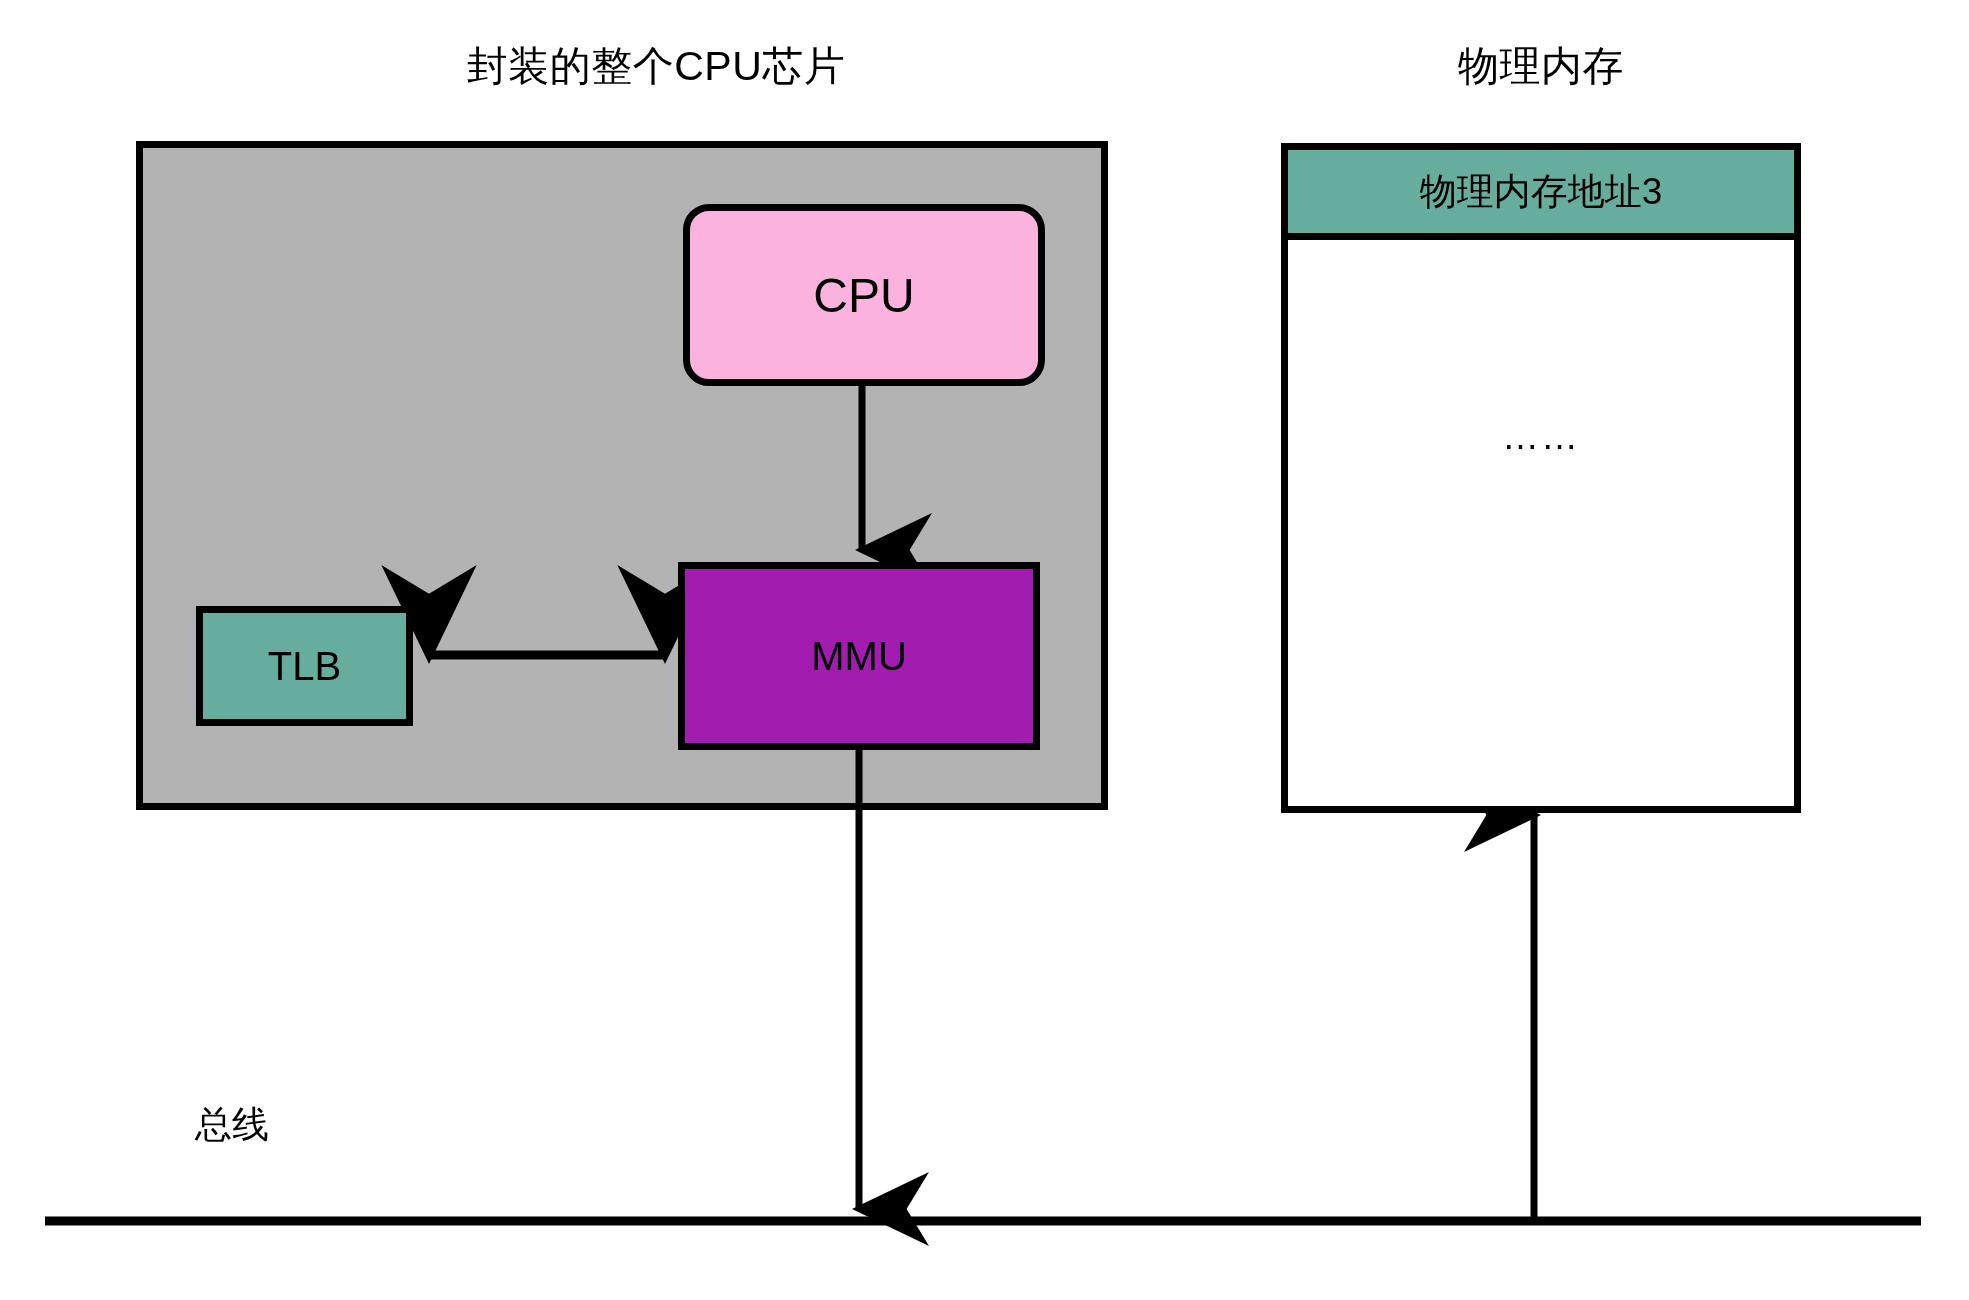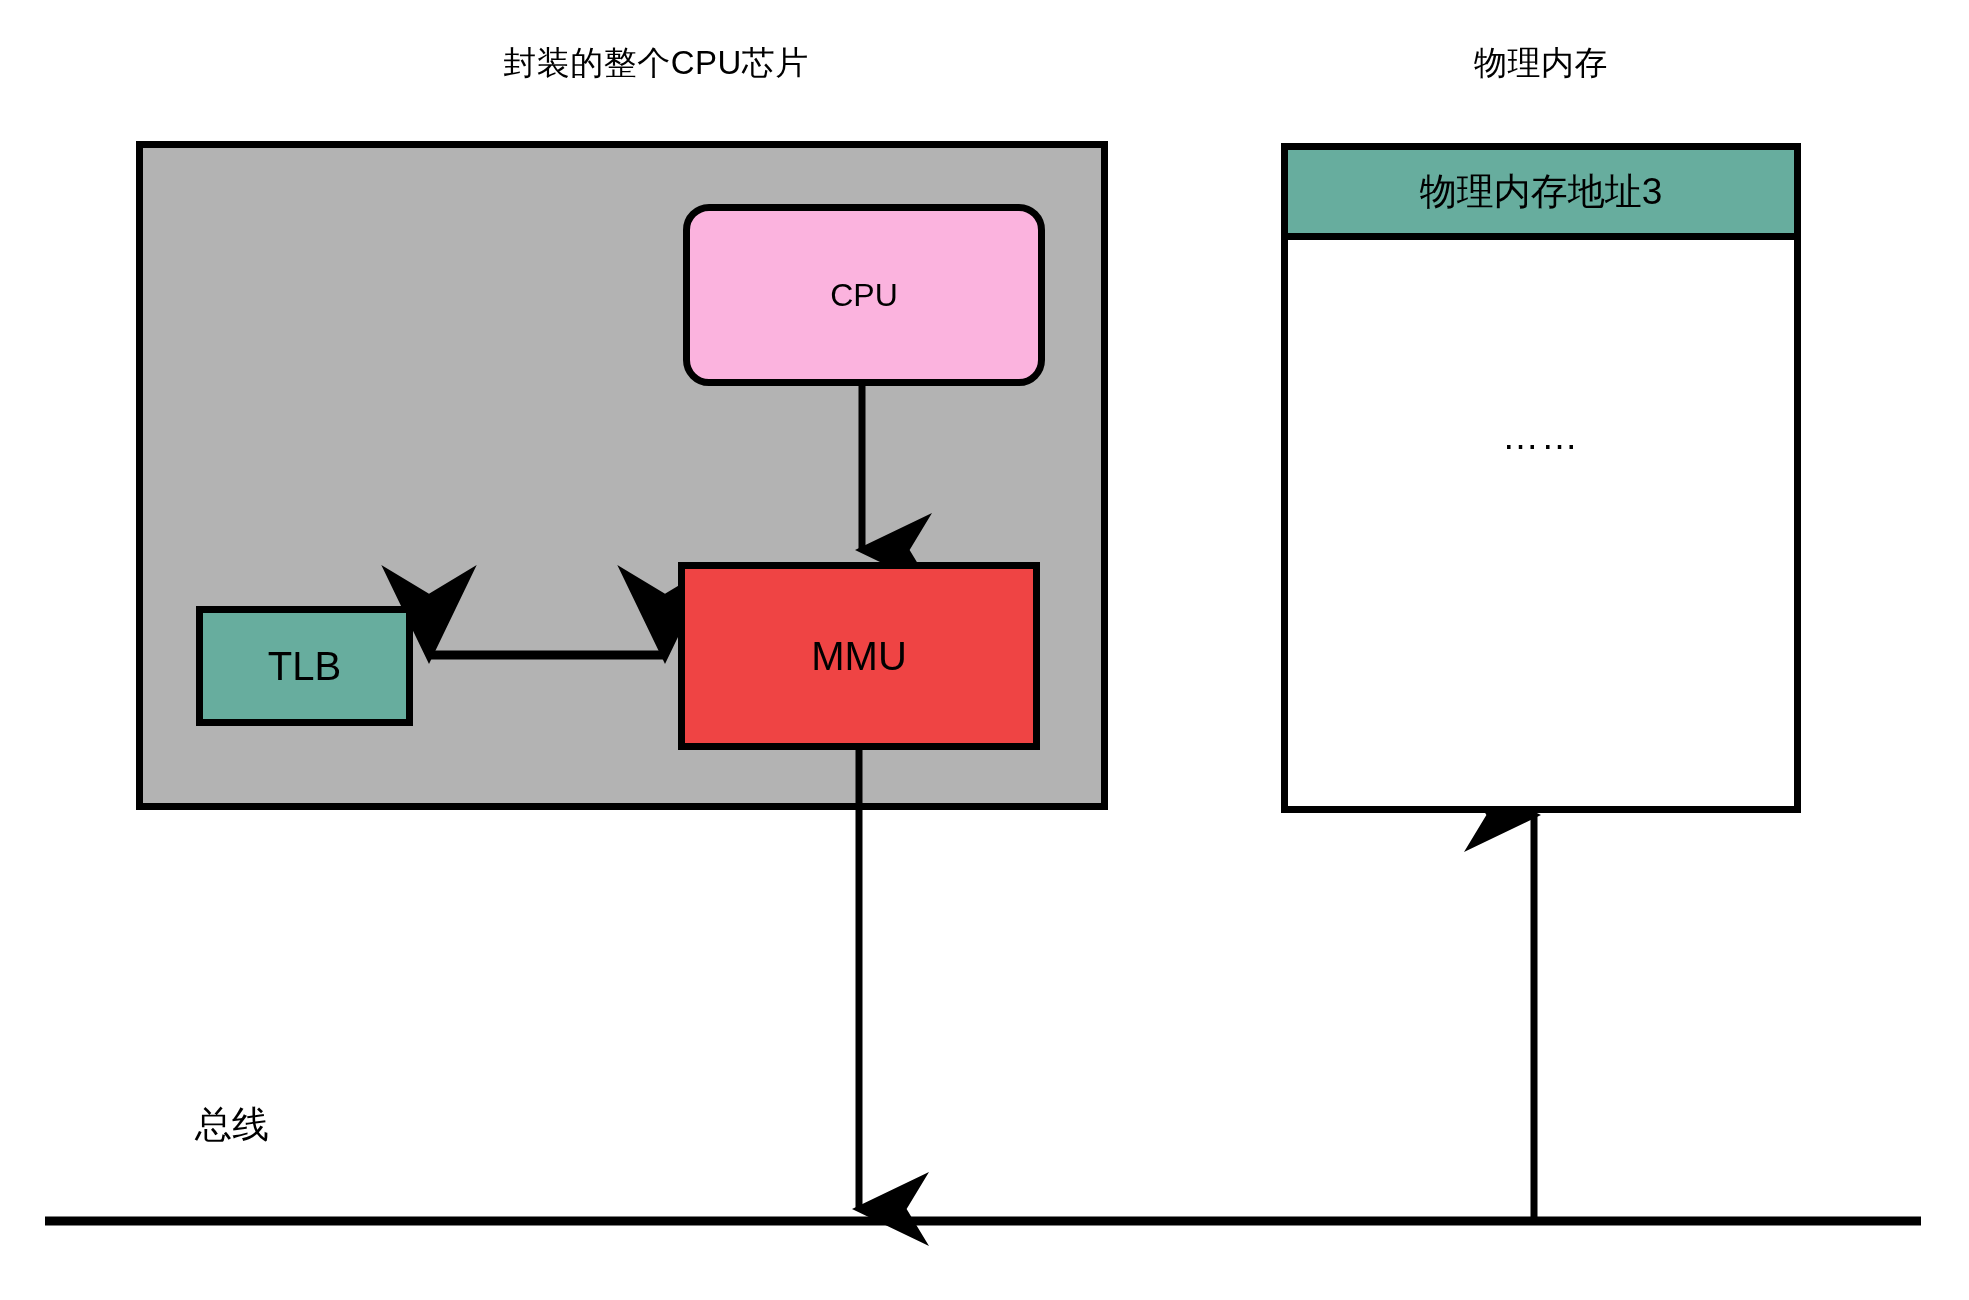--- a/index.html
+++ b/index.html
@@ -15,21 +15,21 @@
     position: relative;
     width: 1969px;
     height: 1300px;
     background: #ffffff;
     overflow: hidden;
   }
   .abs { position: absolute; }
 
   
   .title {
-    font-size: 33px;
+    font-size: 41px;
     line-height: 1;
     letter-spacing: 0.5px;
     white-space: nowrap;
     text-align: center;
   }
 
   
   #chip-box {
     left: 136px;
     top: 141px;
@@ -47,29 +47,29 @@
     width: 362px;
     height: 182px;
     background: #fbb3de;
     border: 7px solid #000000;
     border-radius: 26px;
     box-sizing: border-box;
     display: flex;
     align-items: center;
     justify-content: center;
   }
-  #cpu-block .lbl { font-size: 32px; }
+  #cpu-block .lbl { font-size: 48px; }
 
   
   #mmu-block {
     left: 678px;
     top: 562px;
     width: 362px;
     height: 188px;
-    background: #ef4444;
+    background: #a21caf;
     border: 7px solid #000000;
     box-sizing: border-box;
     display: flex;
     align-items: center;
     justify-content: center;
   }
   #mmu-block .lbl { font-size: 40px; }
 
   
   #tlb-block {

